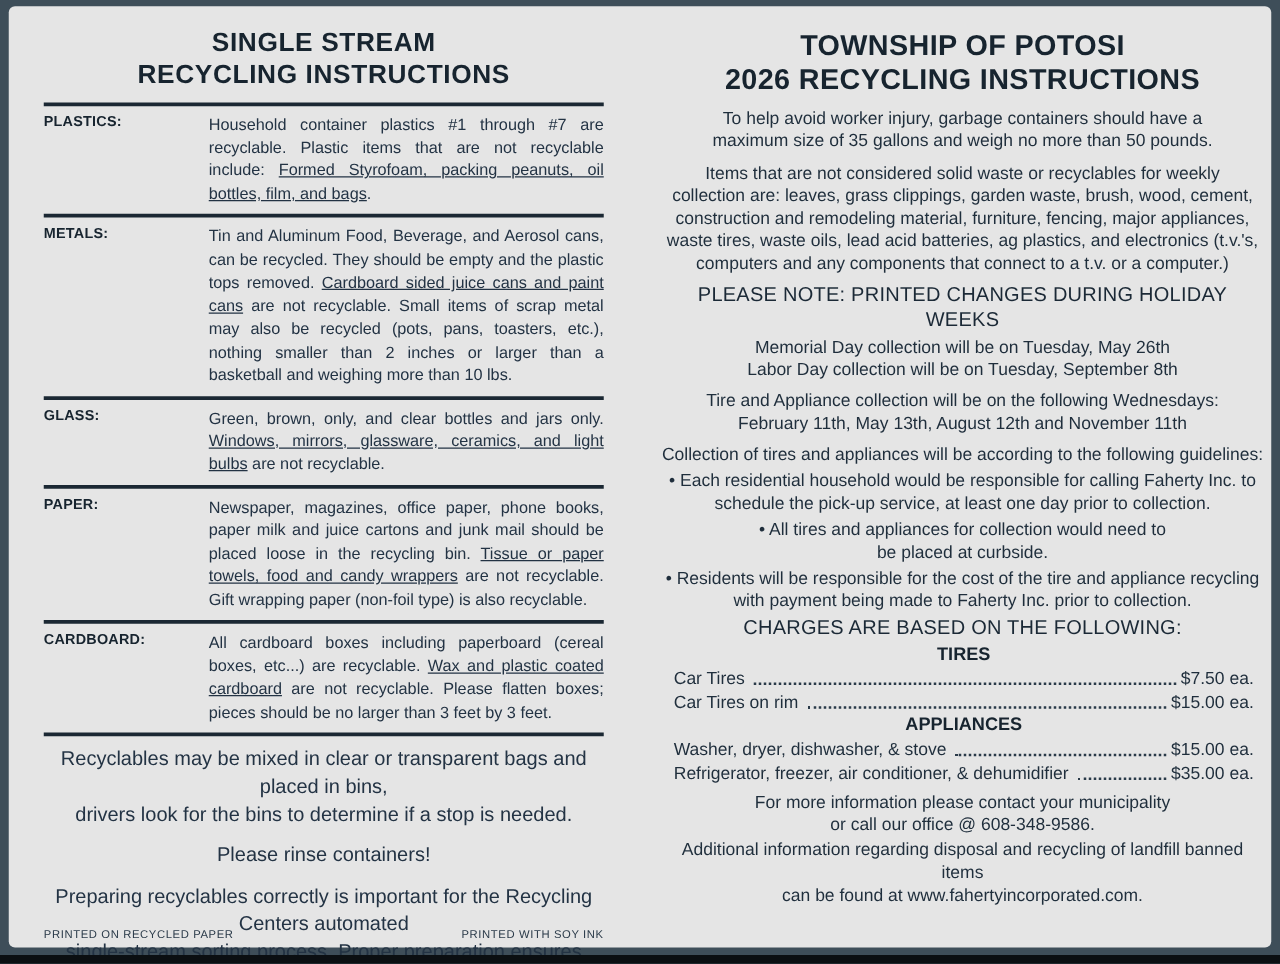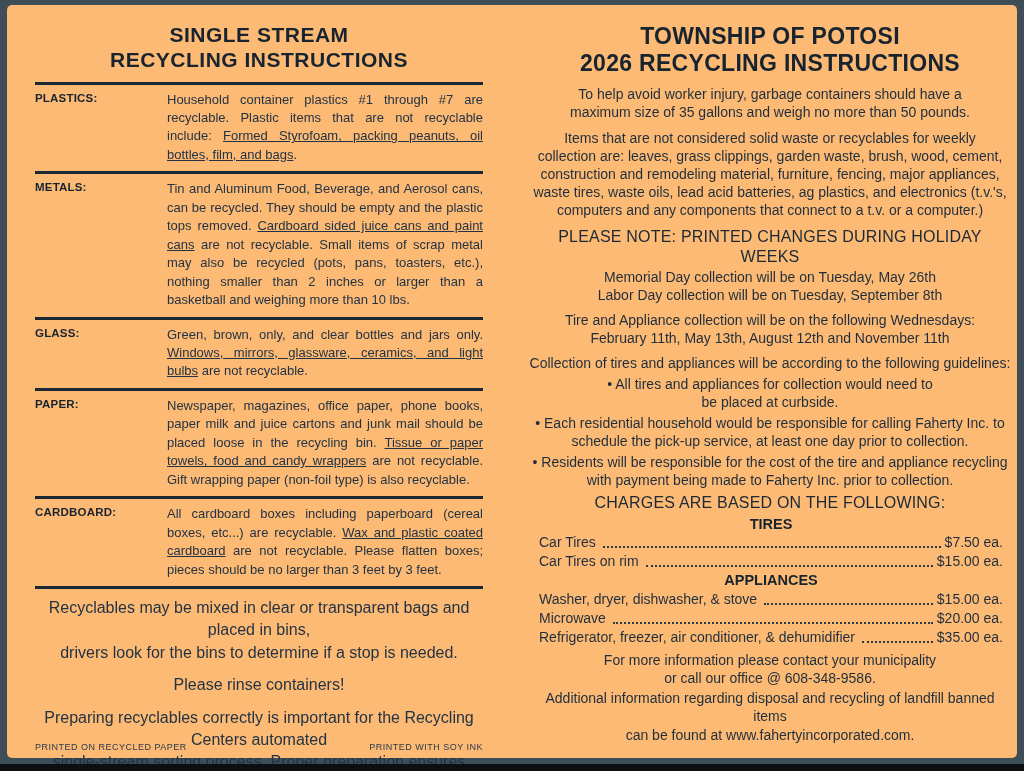--- a/index.html
+++ b/index.html
@@ -10,21 +10,21 @@
     overflow: hidden;
     font-family: "Liberation Sans", sans-serif;
   }
   .scan::after {
     content: "";
     position: absolute; left: 0; right: 0; bottom: 0; height: 7px;
     background: #0b0f12;
   }
   .paper {
     position: absolute; left: 7px; top: 5px; right: 7px; bottom: 13px;
-    background: #fdba74;
+    background: #e5e5e5;
     border-radius: 5px;
     color: #243546;
   }
   
   .col-left {
     position: absolute; left: 28px; top: 18px; width: 448px;
   }
   .doc-title {
     text-align: center; font-weight: bold; color: #17242f;
     font-size: 21px; line-height: 1.18; letter-spacing: 0.5px;
@@ -186,24 +186,24 @@
 
       <div class="rheading">PLEASE NOTE: PRINTED CHANGES DURING HOLIDAY WEEKS</div>
       <div class="rp">Memorial Day collection will be on Tuesday, May 26th
 Labor Day collection will be on Tuesday, September 8th</div>
 
       <div class="rp">Tire and Appliance collection will be on the following Wednesdays:
 February 11th, May 13th, August 12th and November 11th</div>
       <div class="rp" style="margin-bottom:2px;">Collection of tires and appliances will be according to the following guidelines:</div>
 
       <div class="bullets">
+        <div class="rp">• Each residential household would be responsible for calling Faherty Inc. to
+schedule the pick-up service, at least one day prior to collection.</div>
         <div class="rp">• All tires and appliances for collection would need to
 be placed at curbside.</div>
-        <div class="rp">• Each residential household would be responsible for calling Faherty Inc. to
-schedule the pick-up service, at least one day prior to collection.</div>
         <div class="rp">• Residents will be responsible for the cost of the tire and appliance recycling
 with payment being made to Faherty Inc. prior to collection.</div>
       </div>
 
       <div class="rheading">CHARGES ARE BASED ON THE FOLLOWING:</div>
 
       <div class="charges">
         <div class="charge-group-heading">TIRES</div>
 
         <div class="charge-row">
@@ -216,25 +216,20 @@
           <span class="leader"></span>
           <span class="charge-price">$15.00 ea.</span>
         </div>
 
         <div class="charge-group-heading">APPLIANCES</div>
 
         <div class="charge-row">
           <span class="charge-label">Washer, dryer, dishwasher, &amp; stove</span>
           <span class="leader"></span>
           <span class="charge-price">$15.00 ea.</span>
-        </div>
-        <div class="charge-row">
-          <span class="charge-label">Microwave</span>
-          <span class="leader"></span>
-          <span class="charge-price">$20.00 ea.</span>
         </div>
         <div class="charge-row">
           <span class="charge-label">Refrigerator, freezer, air conditioner, &amp; dehumidifier</span>
           <span class="leader"></span>
           <span class="charge-price">$35.00 ea.</span>
         </div>
       </div>
 
       <div class="rfooter" style="margin-top:4px;">
         <div class="rp">For more information please contact your municipality

